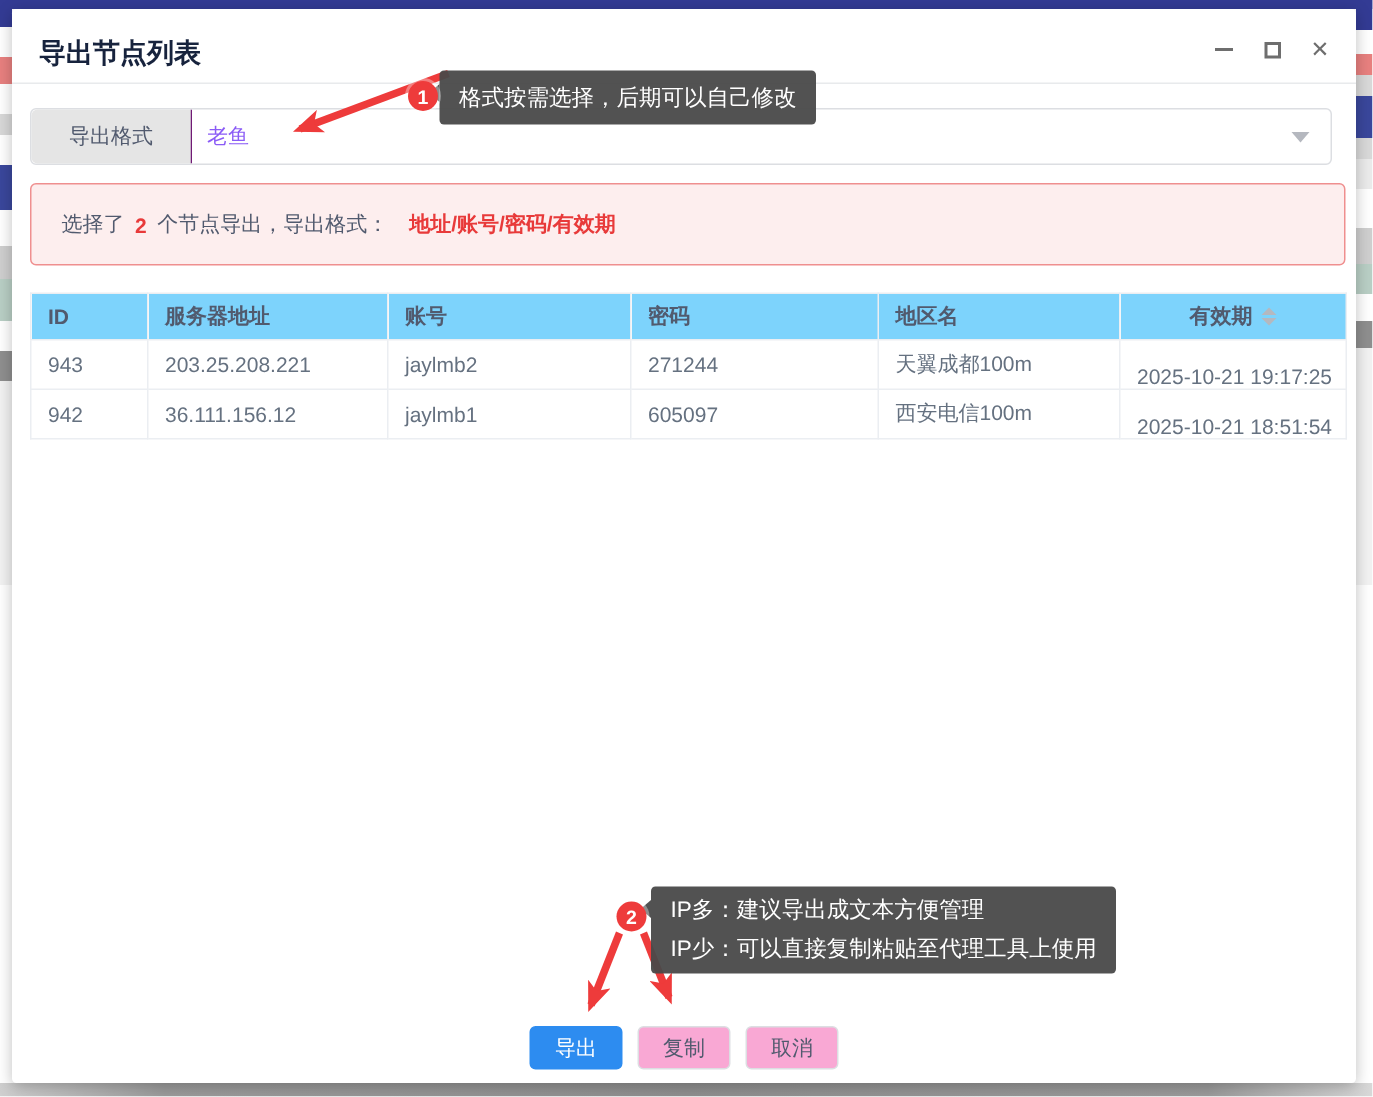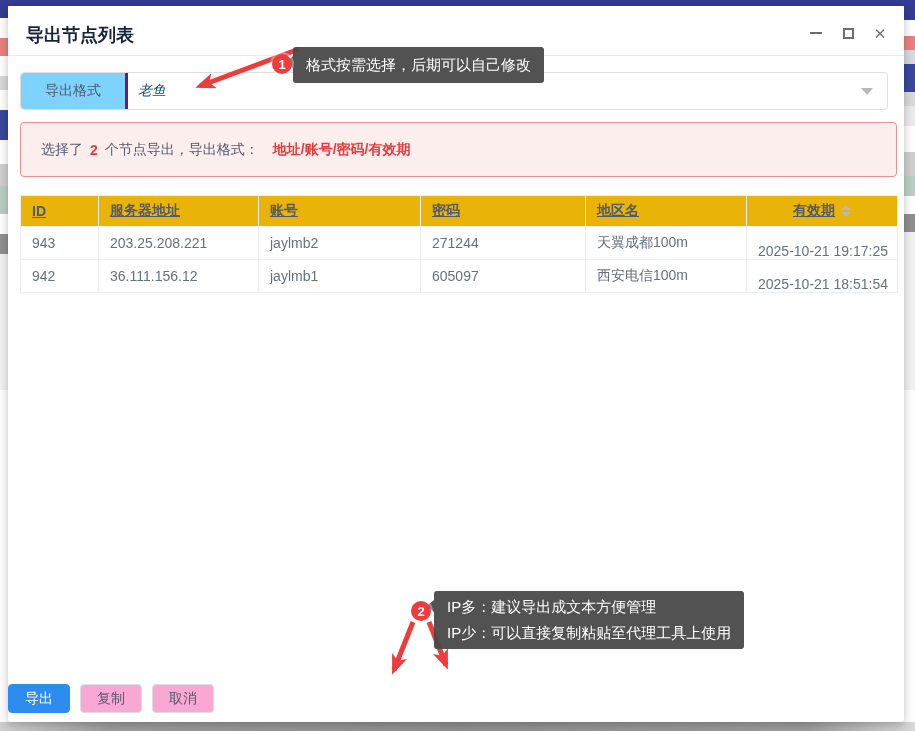--- a/index.html
+++ b/index.html
@@ -24,52 +24,52 @@
   .wc { width:24px; height:22px; display:flex; align-items:center; justify-content:center; color:#6e6e6e; cursor:pointer; }
   .min-glyph { width:12px; height:0; border-top:2px solid #6e6e6e; display:block; }
   .max-glyph { width:11px; height:11px; border:2px solid #6e6e6e; display:block; }
   .close-glyph { font-size:15px; line-height:1; color:#6e6e6e; }
   .divider { height:1px; background:#e8eaec; width:100%; }
 
   
   .format-group { position:absolute; left:12px; top:66px; width:868px; height:38px;
                   border:1px solid #dcdee2; border-radius:4px; display:flex; align-items:stretch;
                   font-size:14px; color:#515a6e; background:#fff; cursor:pointer; }
-  .fg-label { width:107px; background:#7dd3fc; border-right:3px solid #701a75;
+  .fg-label { width:107px; background:#e5e5e5; border-right:1px solid #701a75;
               display:flex; align-items:center; justify-content:center;
               border-radius:4px 0 0 4px; color:#515a6e; }
-  .fg-value { flex:1; display:flex; align-items:center; padding-left:10px; color:#0c4a6e;font-style:italic; }
+  .fg-value { flex:1; display:flex; align-items:center; padding-left:10px; color:#8b5cf6; }
   .caret { width:0; height:0; border-left:6px solid transparent; border-right:6px solid transparent;
            border-top:7px solid #b5b8bf; align-self:center; margin-right:14px; }
 
   
   .alert { position:absolute; left:12px; top:116px; width:877px; height:55px;
            background:#fdeeee; border:1px solid #ef8f8f; border-radius:4px;
            display:flex; align-items:center; padding-left:20px; font-size:14px; color:#515a6e; }
   .alert .red { color:#e83a3a; font-weight:700; }
   .alert .gap-s { margin:0 7px; }
   .alert .gap-l { margin-left:14px; }
 
   
   table { position:absolute; left:12px; top:189px; width:877px; border-collapse:collapse;
           font-size:14px; color:#606266; table-layout:fixed; }
   th,td { border:1px solid #ebeef2; height:31px; padding:0 0 0 11px; text-align:left;
           font-weight:400; overflow:hidden; white-space:nowrap; }
-  th { color:#515a6e; font-weight:700; background:#eab308;text-decoration:underline; }
+  th { color:#515a6e; font-weight:700; background:#7dd3fc; }
   td { color:#657180; }
   th.col-valid { padding:0; }
   td.col-valid { text-align:right; padding:16px 9px 0 0; }
   .th-valid-inner { display:flex; align-items:center; justify-content:center; gap:6px; height:100%; }
   .sort { display:inline-flex; flex-direction:column; gap:2px; cursor:pointer; }
   .sort i { display:block; width:0; height:0; border-left:5px solid transparent; border-right:5px solid transparent; }
   .sort .up { border-bottom:5px solid #b5b8bf; }
   .sort .down { border-top:5px solid #b5b8bf; }
 
   
-  .footer { position:absolute; left:0; top:678px; width:100%; display:flex; justify-content:flex-start; gap:10px; }
+  .footer { position:absolute; left:0; top:678px; width:100%; display:flex; justify-content:center; gap:10px; }
   .btn { height:29px; width:62px; border:1px solid #dcdee2; background:#f9a8d4; color:#515a6e;
          font-size:14px; border-radius:4px; cursor:pointer; font-family:inherit; }
   .btn.primary { background:#2d8cf0; border-color:#2d8cf0; color:#fff; }
 
   
   .arrows { position:absolute; left:0; top:0; width:915px; height:731px; pointer-events:none; }
   .badge { position:absolute; width:20px; height:20px; border-radius:50%; background:#ee3b3b;
            color:#fff; font-size:13px; font-weight:700; display:flex; align-items:center; justify-content:center;
            box-shadow:0 0 0 2px rgba(255,255,255,.35); z-index:5; }
   .b1 { left:272px; top:54px; }

